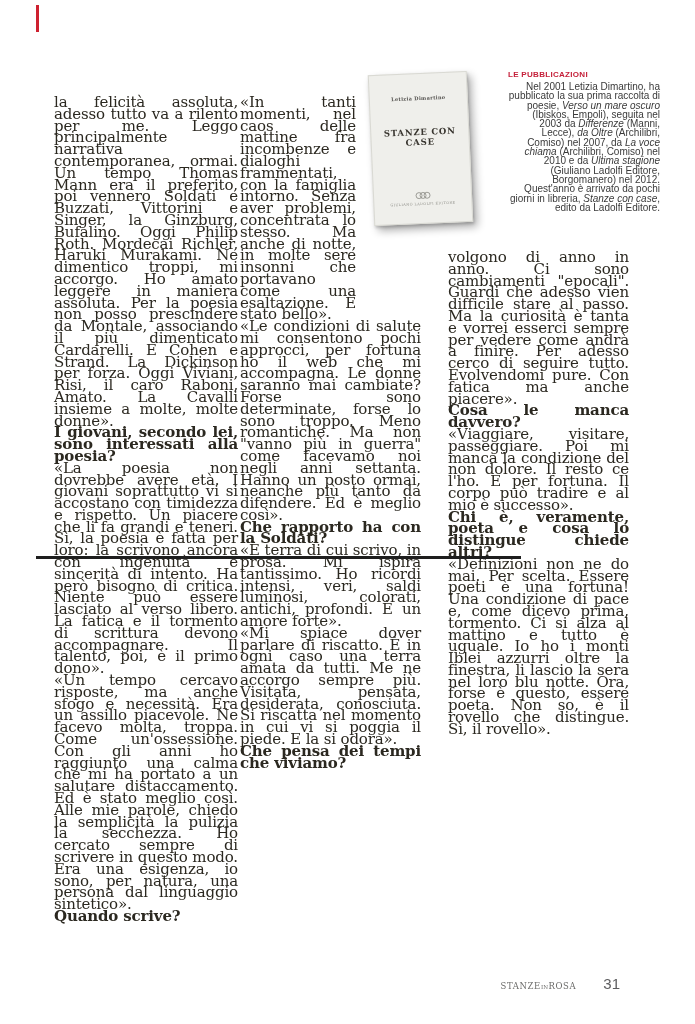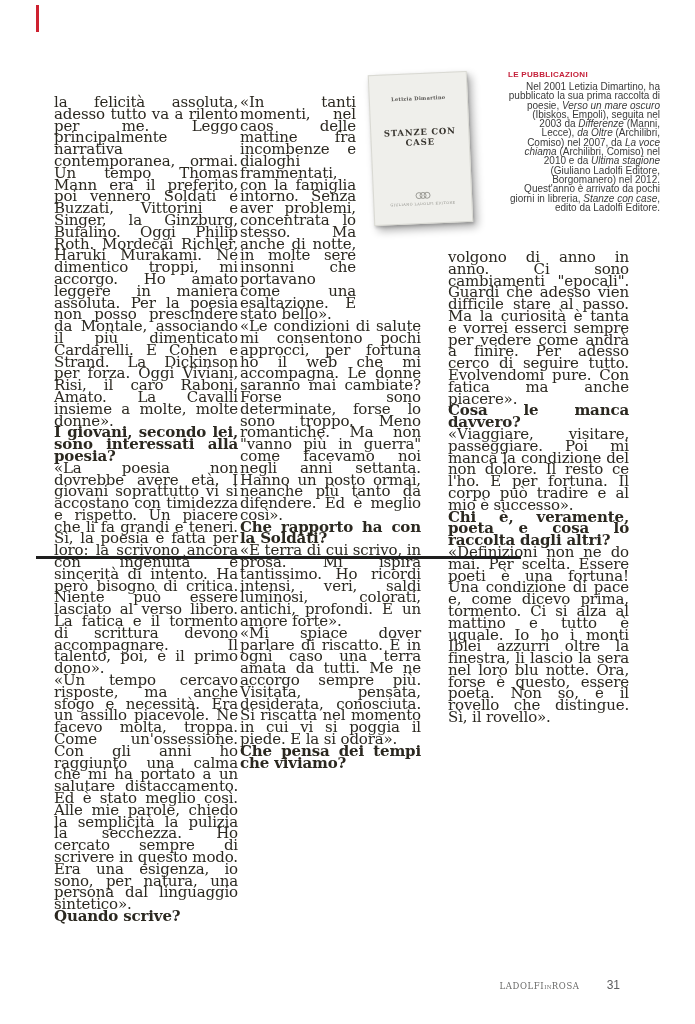--- a/index.html
+++ b/index.html
@@ -39,21 +39,21 @@
   #pubs .body{font-size:10px;line-height:9.3px;color:#3a3a3a;margin:0;text-align:right;}
 
   
   #rule{position:absolute;left:36px;top:556px;width:485px;height:3.2px;background:#1e1e1e;}
 
   
   #footer{position:absolute;left:0;top:974px;width:620px;text-align:right;color:#6b6b69;}
   #footer .mag{font-size:8.5px;letter-spacing:0.6px;}
   #footer .mid{font-size:5.5px;letter-spacing:0.3px;}
   #footer .num{display:inline-block;margin-left:22px;font-family:"Liberation Sans", sans-serif;
-               font-size:12px;color:#5d5d5f;}
+               font-size:15px;color:#5d5d5f;}
 </style>
 </head>
 <body>
 
 <div id="page">
 
   <div id="cropmark"></div>
 
   <div class="col" id="col1">
     <p>la felicità assoluta, adesso tutto va a rilento per me. Leggo principalmente narrativa contemporanea, ormai. Un tempo Thomas Mann era il preferito, poi vennero Soldati e Buzzati, Vittorini e Singer, la Ginzburg, Bufalino. Oggi Philip Roth. Mordecai Richler, Haruki Murakami. Ne dimentico troppi, mi accorgo. Ho amato leggere in maniera assoluta. Per la poesia non posso prescindere da Montale, associando il più dimenticato Cardarelli. E Cohen e Strand. La Dickinson per forza. Oggi Viviani, Risi, il caro Raboni, Amato. La Cavalli insieme a molte, molte donne».</p>
@@ -69,21 +69,21 @@
     <p class="q">Che rapporto ha con la Soldati?</p>
     <p>«È terra di cui scrivo, in prosa. Mi ispira tantissimo. Ho ricordi intensi, veri, saldi luminosi, colorati, antichi, profondi. È un amore forte».</p>
     <p>«Mi spiace dover parlare di riscatto. È in ogni caso una terra amata da tutti. Me ne accorgo sempre più. Visitata, pensata, desiderata, conosciuta. Si riscatta nel momento in cui vi si poggia il piede. E la si odora».</p>
     <p class="q">Che pensa dei tempi che viviamo?</p>
   </div>
 
   <div class="col" id="col3">
     <p>volgono di anno in anno. Ci sono cambiamenti "epocali". Guardi che adesso vien difficile stare al passo. Ma la curiosità è tanta e vorrei esserci sempre per vedere come andrà a finire. Per adesso cerco di seguire tutto. Evolvendomi pure. Con fatica ma anche piacere».</p>
     <p class="q">Cosa le manca davvero?</p>
     <p>«Viaggiare, visitare, passeggiare. Poi mi manca la condizione del non dolore. Il resto ce l'ho. E per fortuna. Il corpo può tradire e al mio è successo».</p>
-    <p class="q">Chi è, veramente,  poeta e cosa lo raccolta dagli altri?</p>
+    <p class="q">Chi è, veramente,  poeta e cosa lo distingue chiede altri?</p>
     <p>«Definizioni non ne do mai. Per scelta. Essere poeti è una fortuna! Una condizione di pace e, come dicevo prima, tormento. Ci si alza al mattino e tutto è uguale. Io ho i monti Iblei azzurri oltre la finestra, li lascio la sera nel loro blu notte. Ora, forse è questo, essere poeta. Non so, è il rovello che distingue. Sì, il rovello».</p>
   </div>
 
   <div id="book">
     <div class="author">Letizia Dimartino</div>
     <div class="title">STANZE CON CASE</div>
     <div class="logo">
       <svg width="18" height="9" viewBox="0 0 18 9">
         <circle cx="5" cy="4.5" r="3" fill="none" stroke="#8a8a84" stroke-width="0.8"></circle>
         <circle cx="9" cy="4.5" r="3" fill="none" stroke="#8a8a84" stroke-width="0.8"></circle>
@@ -94,17 +94,17 @@
   </div>
 
   <div id="pubs">
     <p class="head">LE PUBBLICAZIONI</p>
     <p class="body"><span>Nel 2001 Letizia Dimartino, ha pubblicato la sua prima raccolta di poesie, </span><span style="font-style: italic;">Verso un mare oscuro</span><span> (Ibiskos, Empoli), seguita nel 2003 da </span><span style="font-style: italic;">Differenze</span><span> (Manni, Lecce), </span><span style="font-style: italic;">da Oltre</span><span> (Archilibri, Comiso) nel 2007, da </span><span style="font-style: italic;">La voce chiama</span><span> (Archilibri, Comiso) nel 2010 e da </span><span style="font-style: italic;">Ultima stagione</span><span> (Giuliano Ladolfi Editore, Borgomanero) nel 2012. Quest'anno è arrivato da pochi giorni in libreria, </span><span style="font-style: italic;">Stanze con case</span><span>, edito da Ladolfi Editore.</span></p>
   </div>
 
   <div id="rule"></div>
 
   <div id="footer">
-    <span class="mag"><span>LADOLFI</span><span class="mid">IN</span><span>ROSA</span></span>
+    <span class="mag"><span>STANZE</span><span class="mid">IN</span><span>ROSA</span></span>
     <span class="num">31</span>
   </div>
 
 </div>
 
 </body></html>

